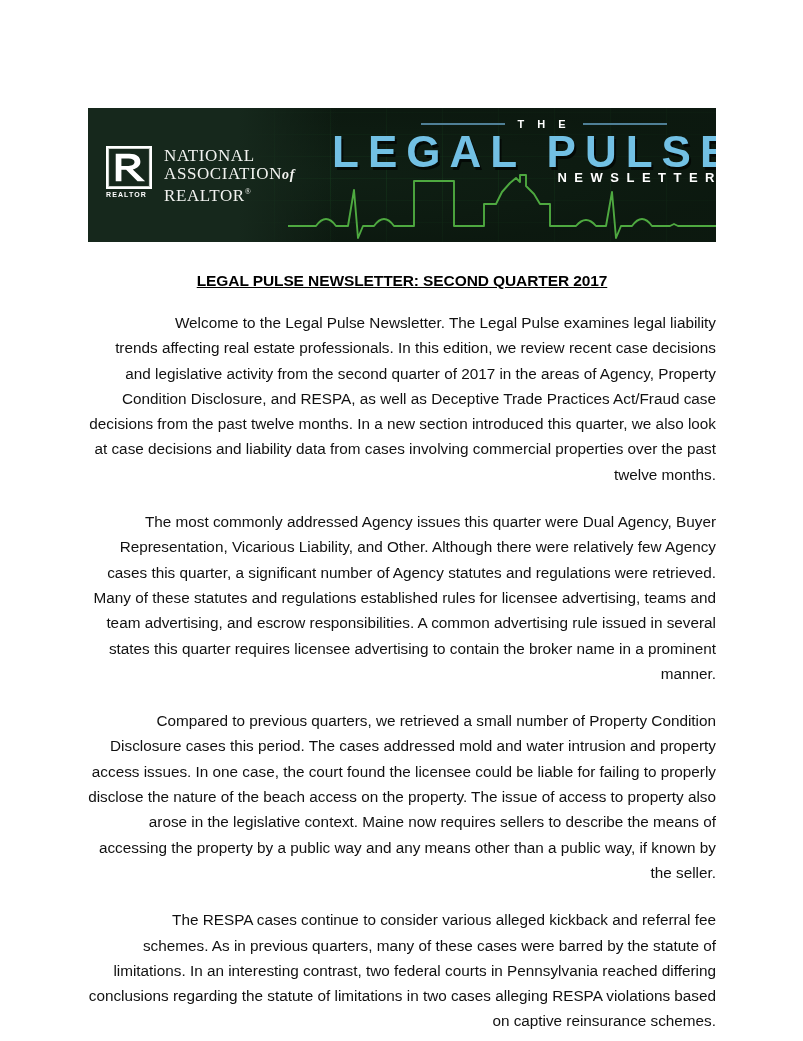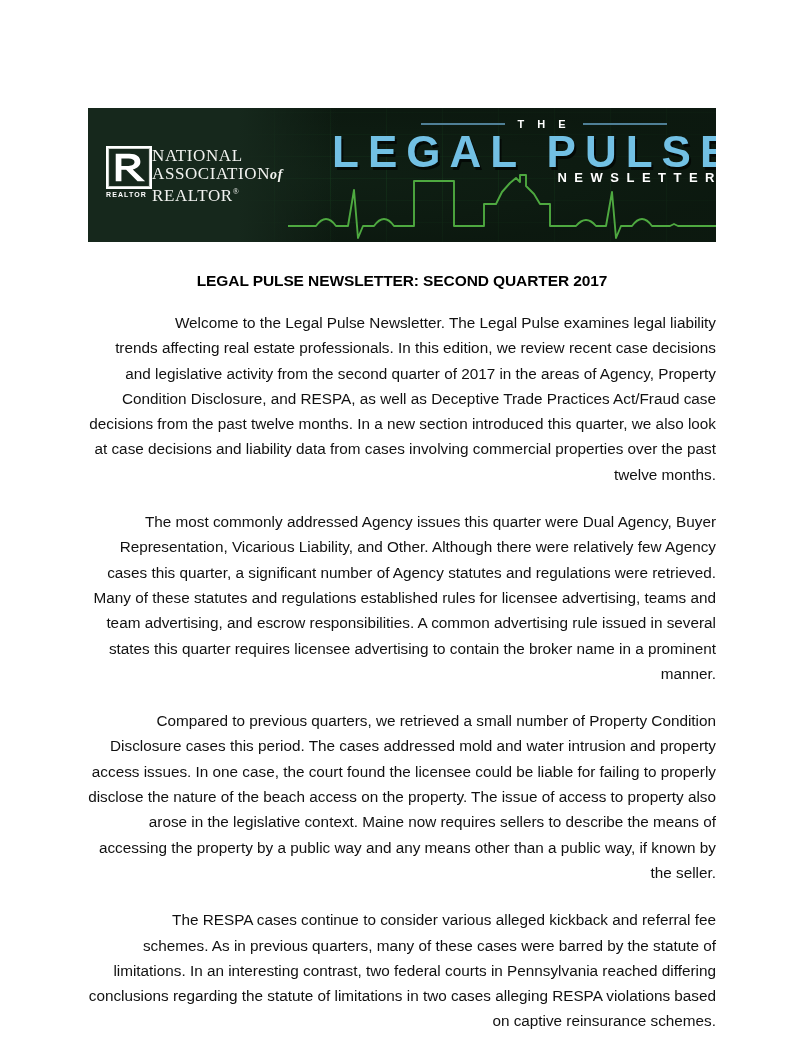--- a/index.html
+++ b/index.html
@@ -54,20 +54,21 @@
     background: linear-gradient(to right, #16281c 60%, rgba(22,40,28,0) 100%);
   }
 
   
   .logo-wrap {
     position: absolute;
     left: 18px;
     top: 38px;
     display: flex;
     align-items: flex-start;
+    gap: 12px;
     z-index: 5;
   }
   .logo-mark {
     width: 46px;
     display: block;
   }
   .logo-box {
     width: 46px;
     height: 43px;
     background: #ffffff;
@@ -188,20 +189,21 @@
   .doc-title {
     position: absolute;
     left: 88px;
     top: 272px;
     width: 628px;
     text-align: center;
     font-size: 15.5px;
     font-weight: bold;
     letter-spacing: -0.1px;
     color: #000;
+    text-decoration: underline;
   }
 
   .body-text {
     position: absolute;
     left: 88px;
     top: 310px;
     width: 628px;
     font-size: 15.3px;
     line-height: 25.3px;
     color: #111;

